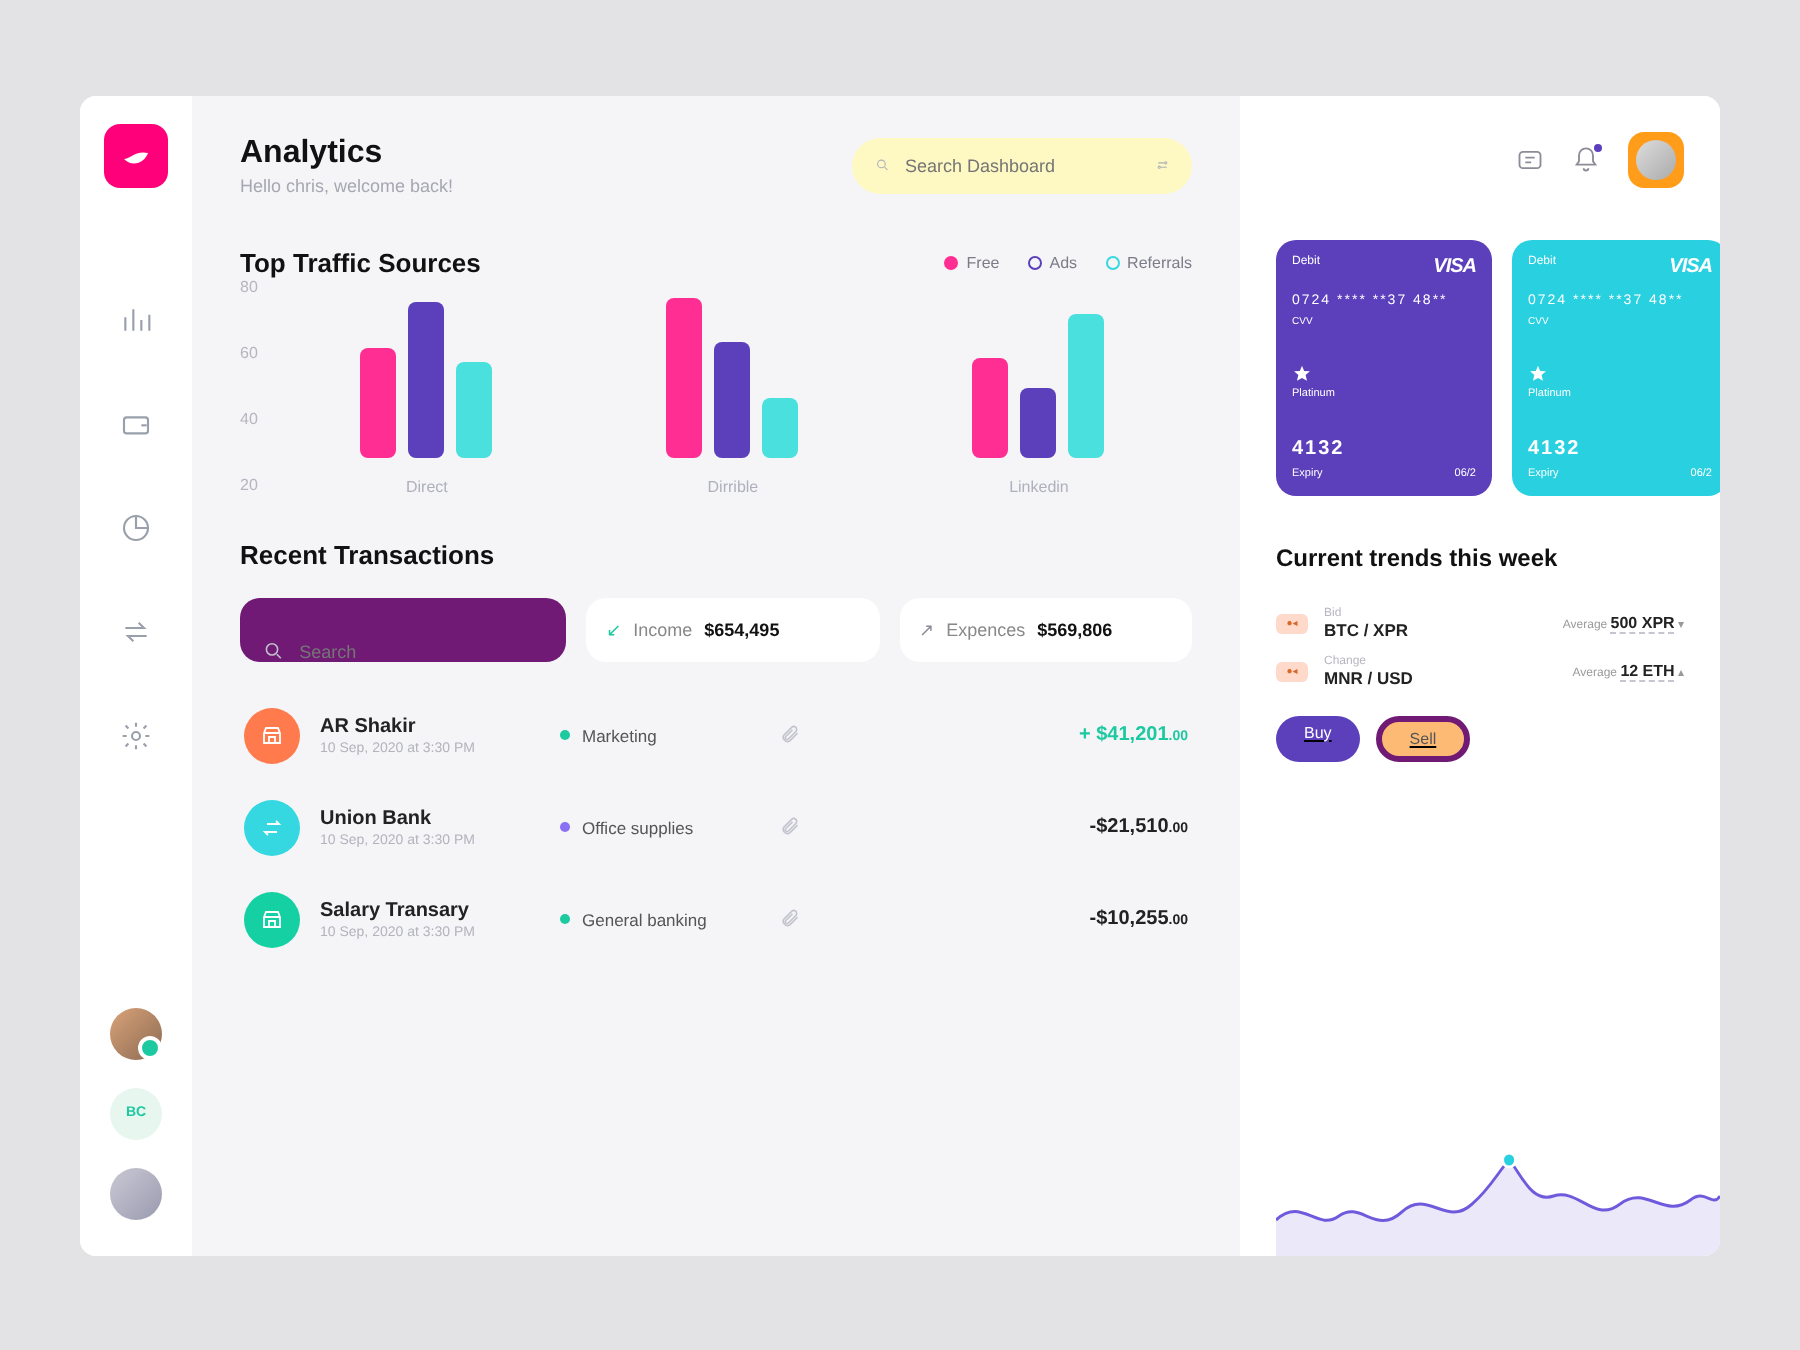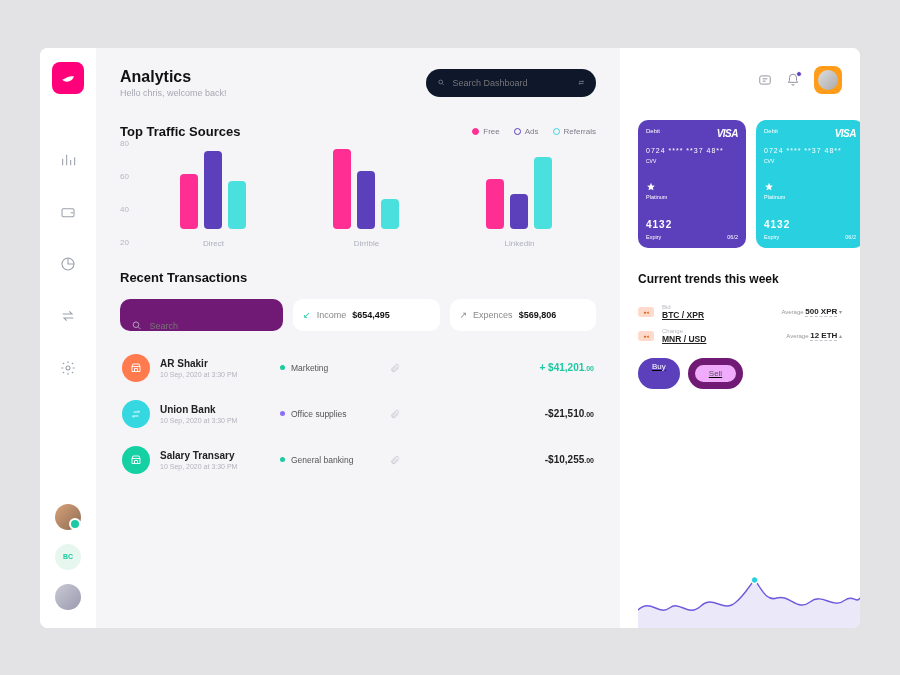--- a/index.html
+++ b/index.html
@@ -11,21 +11,21 @@
 .nav-icon { width:24px; height:24px; margin:14px 0; display:flex; align-items:center; justify-content:center; cursor:pointer; }
 .nav-icon svg { width:16px; height:16px; stroke:#9aa0ab; stroke-width:1.6; fill:none; }
 .sidebar-bottom { margin-top:auto; margin-bottom:18px; display:flex; flex-direction:column; align-items:center; gap:14px; }
 .av { width:26px; height:26px; border-radius:50%; background:#ccc; position:relative; }
 .av.dot::after { content:""; position:absolute; bottom:0; right:0; width:8px; height:8px; border-radius:50%; background:#1dc9a0; border:2px solid #fff; }
 .badge-bc { width:26px; height:26px; border-radius:50%; background:#e8f6f0; color:#1dc9a0; font-size:7px; font-weight:600; display:flex; align-items:center; justify-content:center; }
 .main { flex:1; background:#f5f5f8; padding:20px 24px; overflow:hidden; }
 .topbar { display:flex; align-items:center; margin-bottom:26px; }
 .title { font-size:16px; font-weight:700; color:#111; }
 .subtitle { font-size:9px; color:#a7a7b3; margin-top:2px; }
-.search-box { margin-left:auto; background:#0f172a; border-radius:18px; width:170px; height:28px; display:flex; align-items:center; padding:0 12px; gap:8px; }
+.search-box { margin-left:auto; background:#fef9c3; border-radius:18px; width:170px; height:28px; display:flex; align-items:center; padding:0 12px; gap:8px; }
 .search-box svg { width:11px; height:11px; stroke:#b0b0b8; fill:none; stroke-width:2; }
 .search-box input { border:none; outline:none; font-size:9px; flex:1; color:#888; background:transparent; }
 .section-row { display:flex; align-items:center; justify-content:space-between; }
 .section-title { font-size:13px; font-weight:700; color:#111; }
 .legend { display:flex; gap:14px; }
 .legend-item { font-size:8px; color:#7c7c88; display:flex; align-items:center; gap:4px; }
 .li-dot { width:7px; height:7px; border-radius:50%; border:1px solid; background:transparent; }
 .chart { display:flex; }
 .yaxis { display:flex; flex-direction:column; justify-content:space-between; height:90px; margin-right:8px;gap:24px; }
 .ytick { font-size:8px; color:#b6b6c0; }
@@ -66,27 +66,27 @@
 .visa { font-weight:800; font-size:10px; font-style:italic; letter-spacing:-0.5px; }
 .card .dots { margin-top:8px; letter-spacing:1px; font-size:7px; }
 .card .num { font-size:10px; font-weight:600; margin-top:auto; letter-spacing:1px; }
 .card .btm { display:flex; justify-content:space-between; margin-top:4px; font-size:5.5px; }
 .star { width:10px; height:10px; fill:#fff; margin-bottom:2px; }
 .trend-title { font-size:12px; font-weight:700; color:#111; margin-bottom:14px; }
 .trend-row { display:flex; align-items:center; justify-content:space-between; padding:4px 18px 4px 0; }
 .pair-ico { width:16px; height:10px; border-radius:3px; display:flex; align-items:center; justify-content:center; font-size:5px; color:#fff; }
 .pair-text { flex:1; margin-left:8px; }
 .pair-sub { font-size:6px; color:#b7b7c0; }
-.pair-main { font-size:8.5px; font-weight:700; color:#222;text-decoration:underline; }
+.pair-main { font-size:8.5px; font-weight:700; color:#222; }
 .avg { font-size:6px; color:#999; text-align:right; }
 .avg-val { font-size:8px; font-weight:700; color:#222; border-bottom:1px dashed #c6c6d0; }
 .actions { display:flex; gap:8px; margin-top:10px;text-decoration:underline; }
 .pill { font-size:8px; padding:4px 14px; border-radius:20px; cursor:pointer; }
 .pill.buy { background:#5b3fbb; color:#fff; }
-.pill.sell { background:#f0abfc; border:7px solid #701a75; color:#555; }
+.pill.sell { background:#fdba74; border:3px solid #701a75; color:#555; }
 .spark { margin-top:auto; height:60px; position:relative; width:100%; }
 .spark svg { width:100%; height:100%; }
 </style>
 </head>
 <body>
 
 <div class="shell">
 
   <aside class="sidebar">
     <div class="logo">

